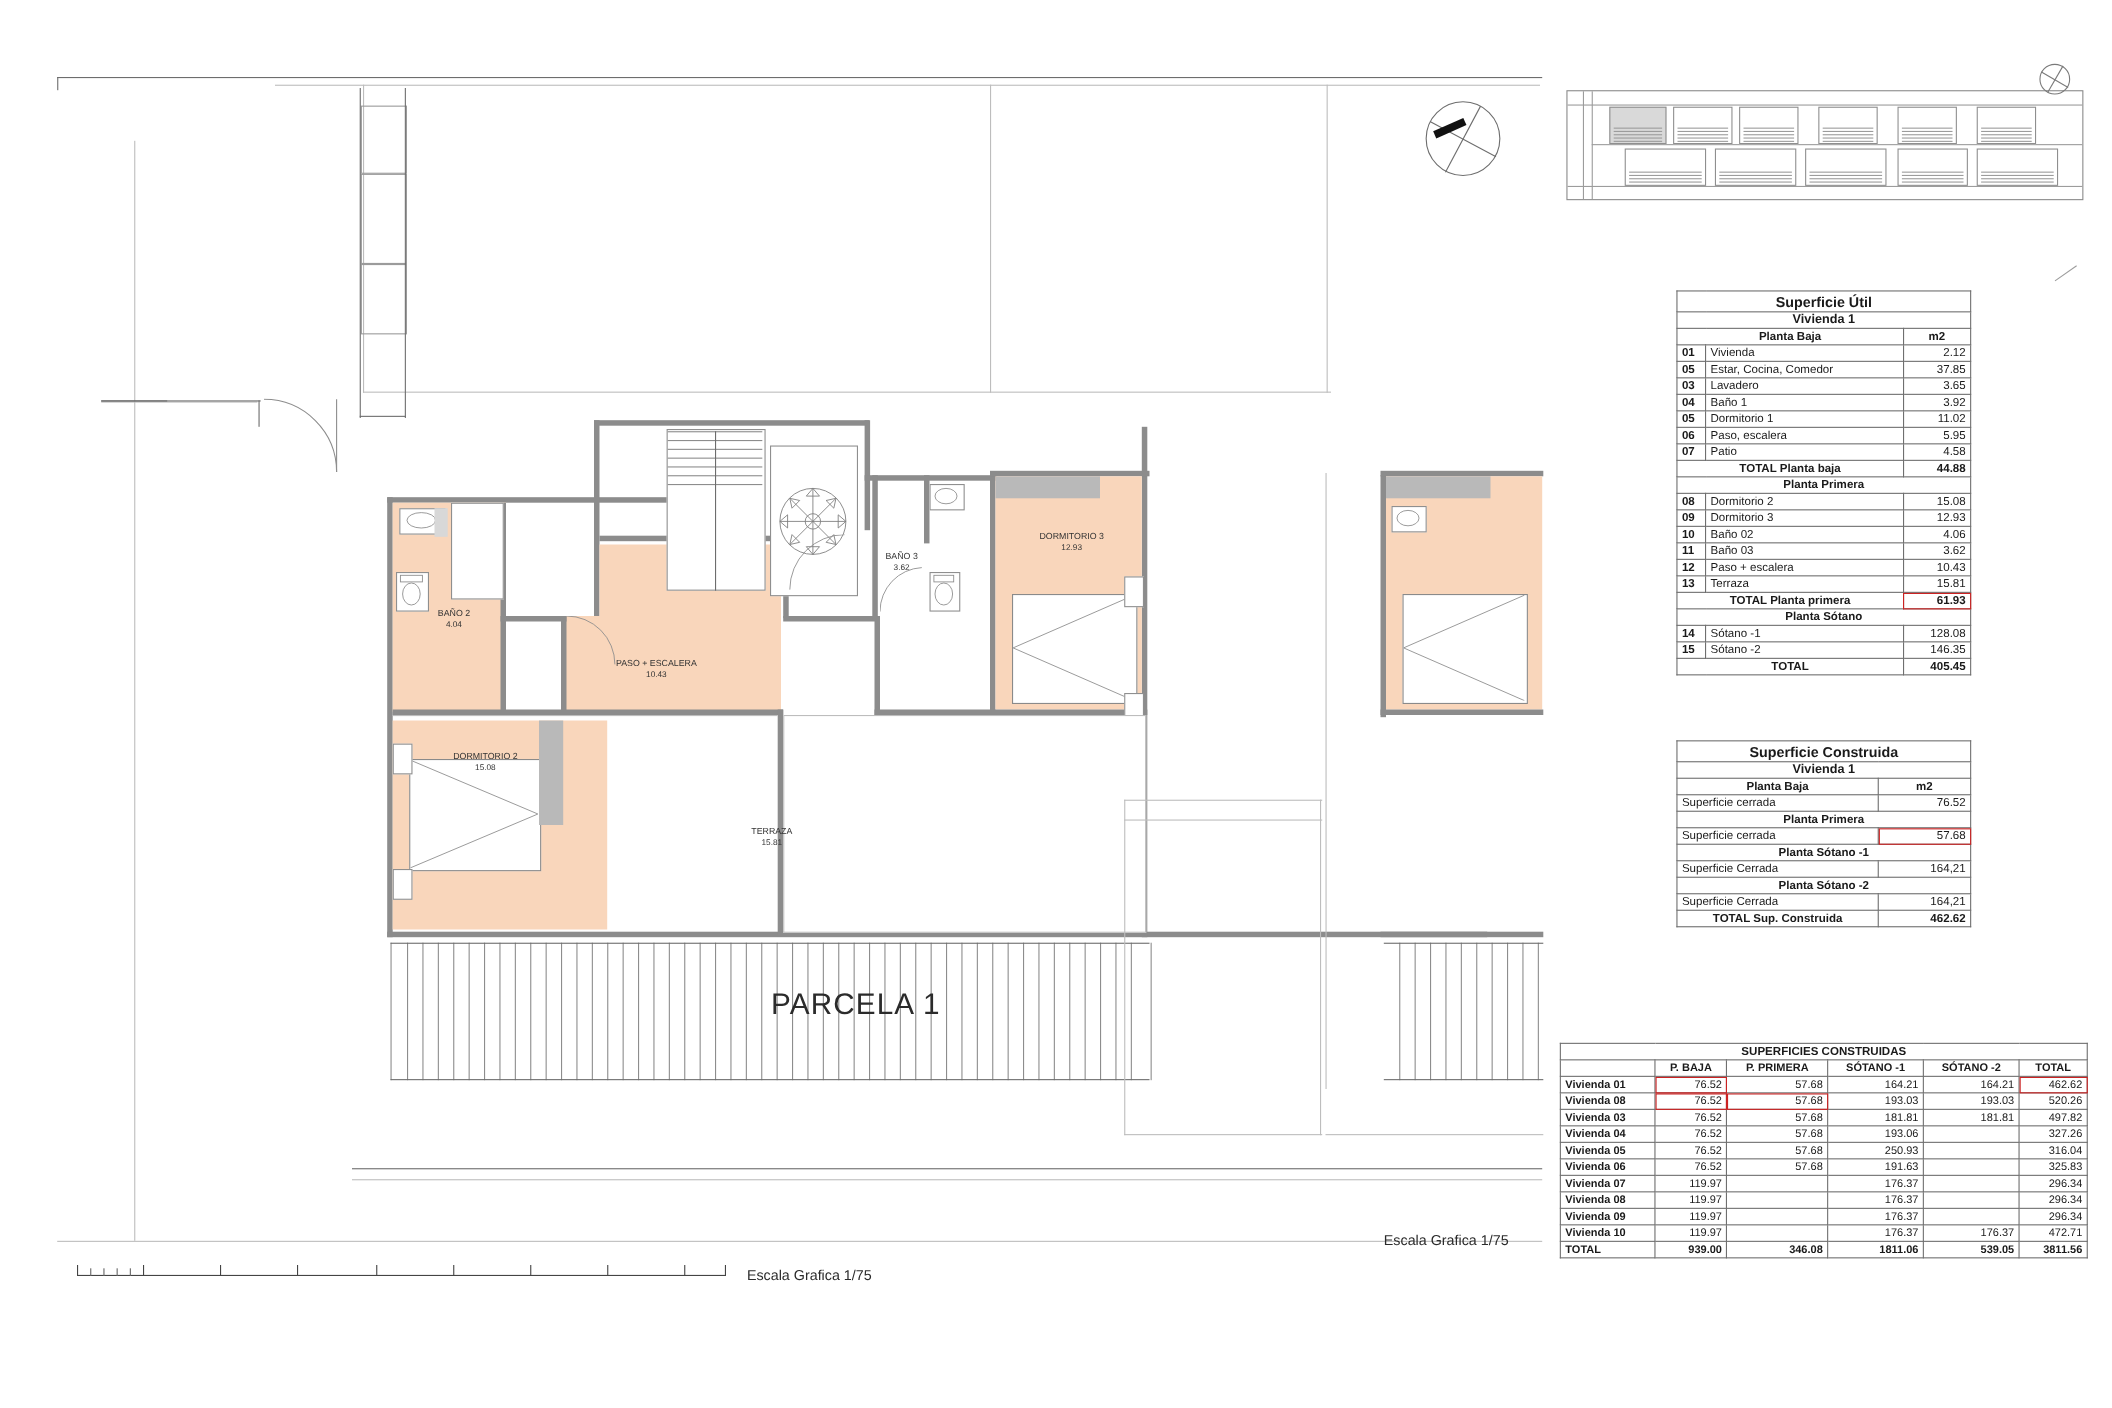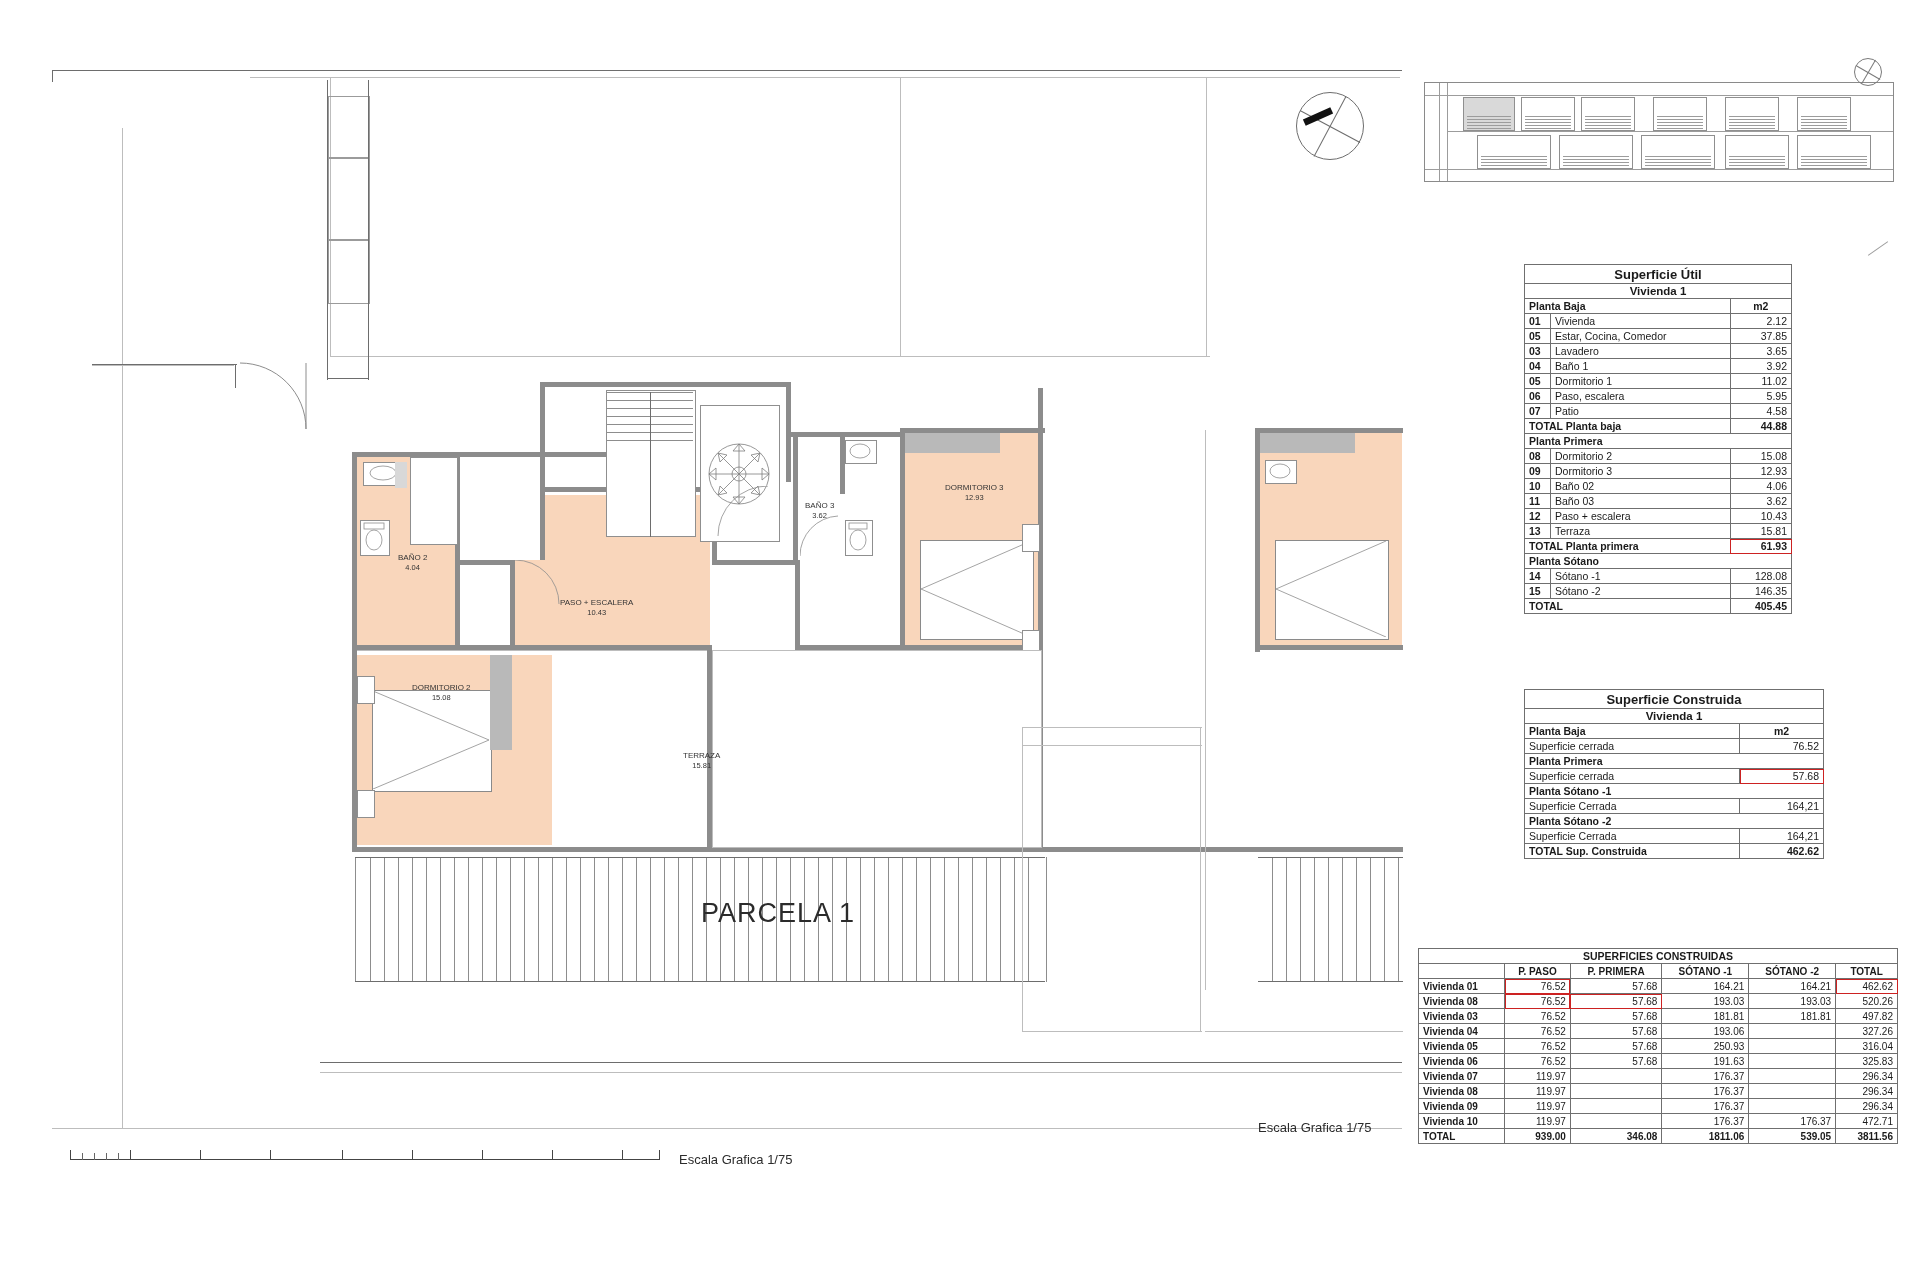--- a/index.html
+++ b/index.html
@@ -66,21 +66,21 @@
   .kp-unit.sel { background:#d9d9d9; }
   .kp-h { position:absolute; }
   .kp-h i { position:absolute; left:0; right:0; height:1px; background:#9c9c9c; }
   .kp-ln { position:absolute; background:#9c9c9c; }
 
   
   .tbl { position:absolute; border-collapse:collapse; background:#fff; font-size:10.5px; }
   .tbl td, .tbl th { border:1px solid #6f6f6f; padding:1px 4px; height:15px; box-sizing:border-box; }
   .tbl .ttl { font-weight:bold; text-align:center; font-size:13px; height:19px; }
   .tbl .sub { font-weight:bold; text-align:center; font-size:11.5px; }
-  .tbl .hd { font-weight:bold; }
+  .tbl .hd { font-weight:bold;text-align:center; }
   .tbl .num { text-align:right; }
   .tbl .cen { text-align:center; }
   .tbl .code { text-align:left; width:26px; font-weight:bold; }
   .red-out { outline:1.5px solid #cc2222; outline-offset:-1px; }
 
   .tbl2 { position:absolute; border-collapse:collapse; background:#fff; font-size:10px; }
   .tbl2 td, .tbl2 th { border:1px solid #6f6f6f; padding:1px 4px; height:15px; box-sizing:border-box; }
   .tbl2 .ttl { font-weight:bold; text-align:center; font-size:10.5px; }
   .tbl2 .hd { font-weight:bold; text-align:center; }
   .tbl2 .rh { font-weight:bold; text-align:left; }
@@ -608,21 +608,21 @@
         <td>Sótano -2</td>
         <td class="num">146.35</td>
       </tr>
       <tr>
         <td class="hd" colspan="2">TOTAL</td>
         <td class="num hd">405.45</td>
       </tr>
     </tbody>
   </table>
 
-  <table class="tbl" style="left:1524px; top:673px; width:300px;margin-top:16px;">
+  <table class="tbl" style="left:1524px; top:673px; width:268px;">
     <tbody>
       <tr>
           <td class="ttl" colspan="2">Superficie Construida</td>
         </tr>
       <tr>
           <td class="sub" colspan="2">Vivienda 1</td>
         </tr>
       <tr>
         <td class="hd">Planta Baja</td>
         <td class="hd cen" style="width:84px;">m2</td>
@@ -659,21 +659,21 @@
     </tbody>
   </table>
 
   <table class="tbl2" style="left:1418px; top:948px; width:480px;">
     <tbody>
       <tr>
           <td class="ttl" colspan="6">SUPERFICIES CONSTRUIDAS</td>
         </tr>
       <tr>
         <td class="hd" style="width:86px;"></td>
-        <td class="hd">P. PASO</td>
+        <td class="hd">P. BAJA</td>
         <td class="hd">P. PRIMERA</td>
         <td class="hd">SÓTANO -1</td>
         <td class="hd">SÓTANO -2</td>
         <td class="hd">TOTAL</td>
       </tr>
       <tr>
         <td class="rh">Vivienda 01</td>
         <td class="num red-out">76.52</td>
         <td class="num">57.68</td>
         <td class="num">164.21</td>

